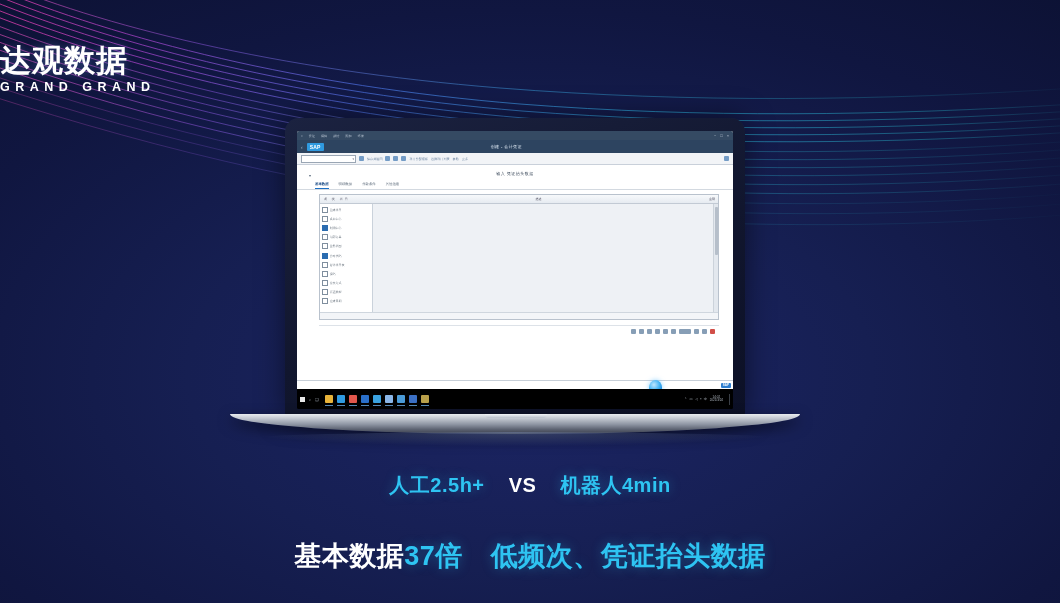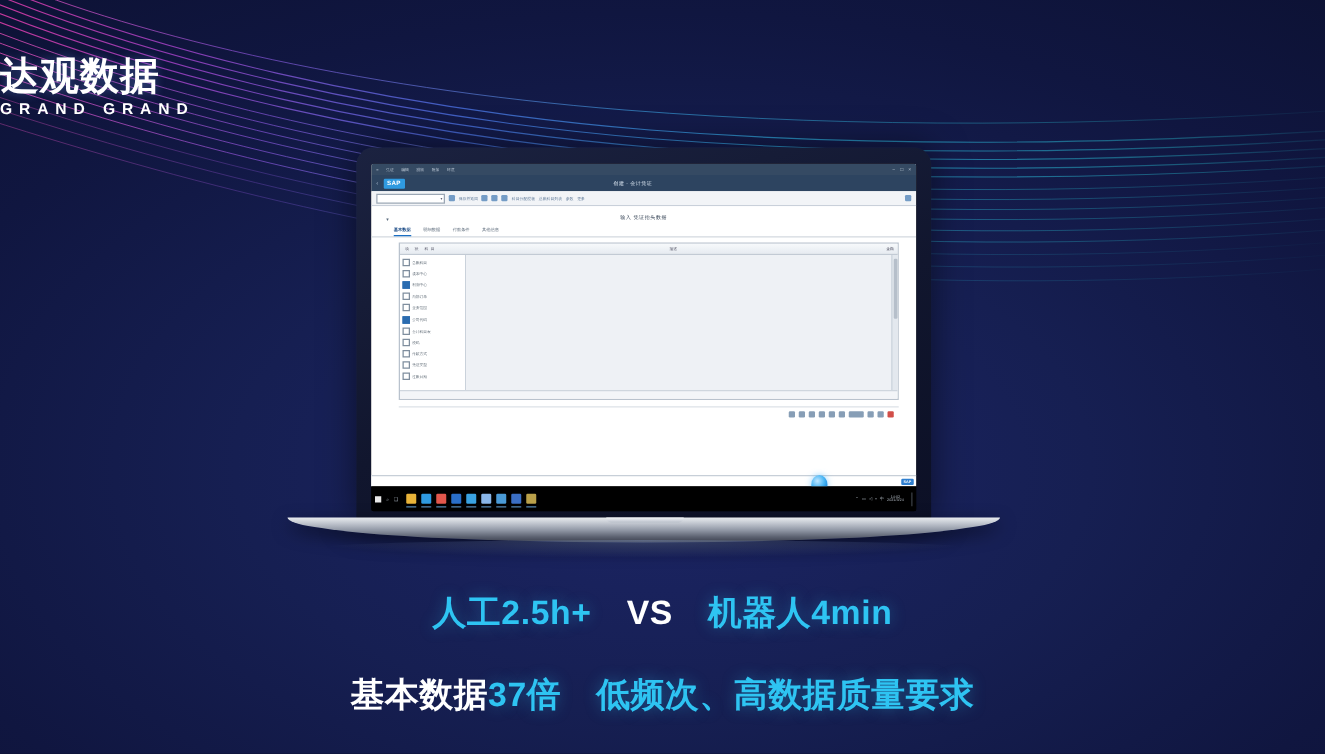--- a/index.html
+++ b/index.html
@@ -460,21 +460,21 @@
     margin-left: 3px;
   }
 
   
   .stat-line-1 {
     position: absolute;
     top: 472px;
     left: 0;
     width: 1060px;
     text-align: center;
-    font-size: 27px;
+    font-size: 20px;
     font-weight: bold;
     letter-spacing: .5px;
     z-index: 20;
     white-space: nowrap;
   }
   .stat-line-2 {
     position: absolute;
     top: 538px;
     left: 0;
     width: 1060px;
@@ -726,16 +726,16 @@
     <span class="cy">人工2.5h+</span>
     <span class="gap-sm"></span>
     <span class="wh">VS</span>
     <span class="gap-sm"></span>
     <span class="cy">机器人4min</span>
   </div>
 
   <div class="stat-line-2">
     <span class="wh">基本数据</span><span class="cy">37倍</span>
     <span class="gap-sm"></span>
-    <span class="cy">低频次、高数据质量要求</span>
+    <span class="cy">低频次、凭证抬头数据</span>
   </div>
 
 </div>
 
 </body></html>

